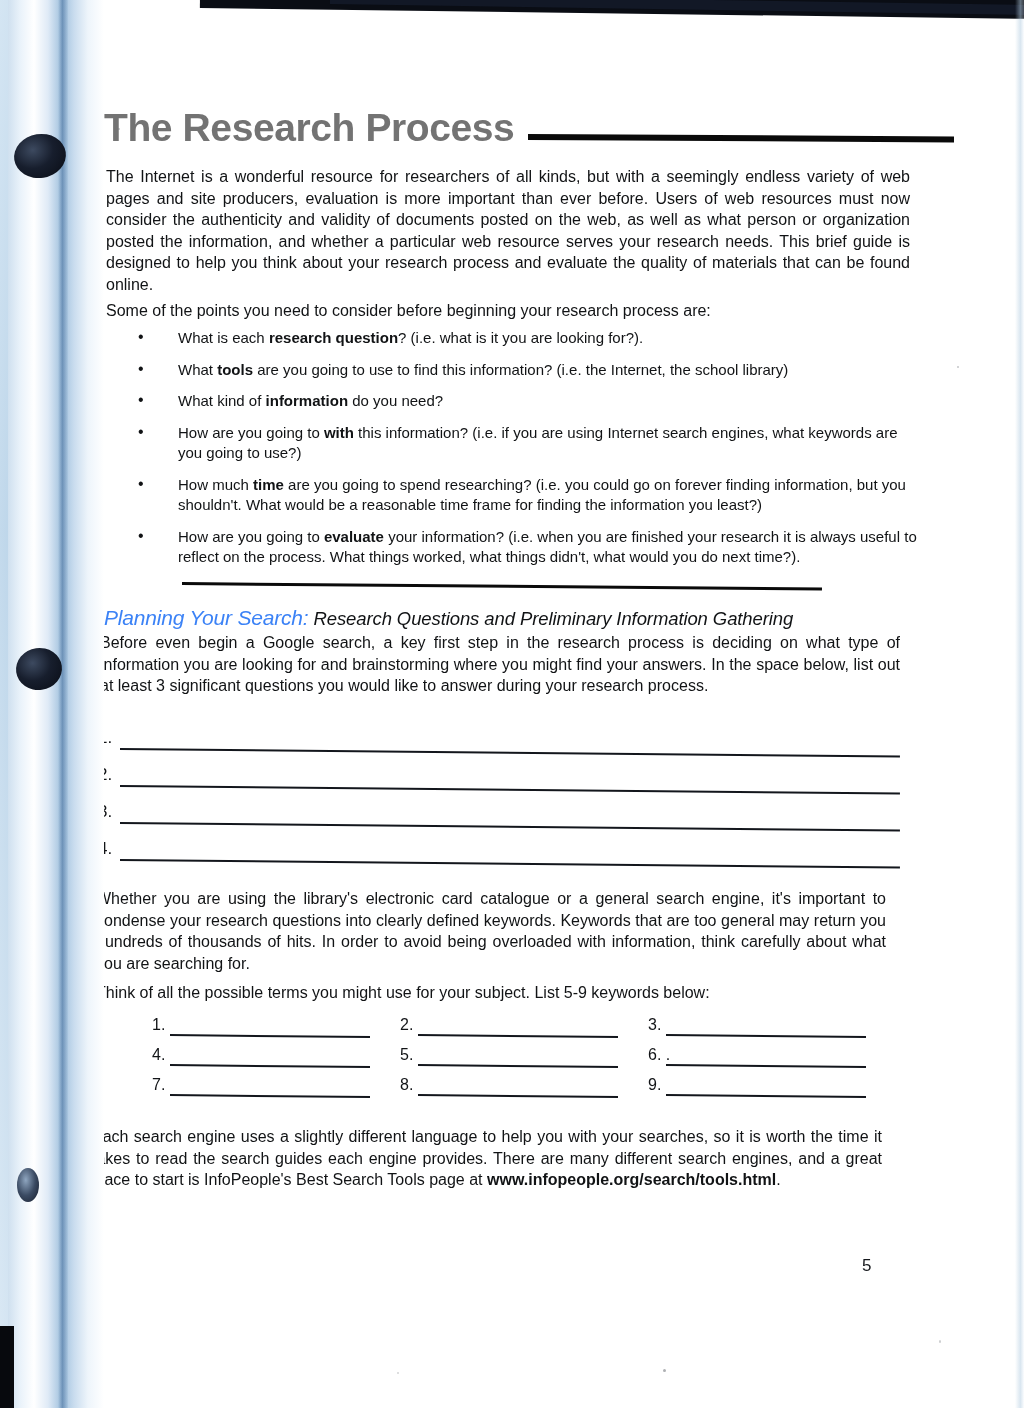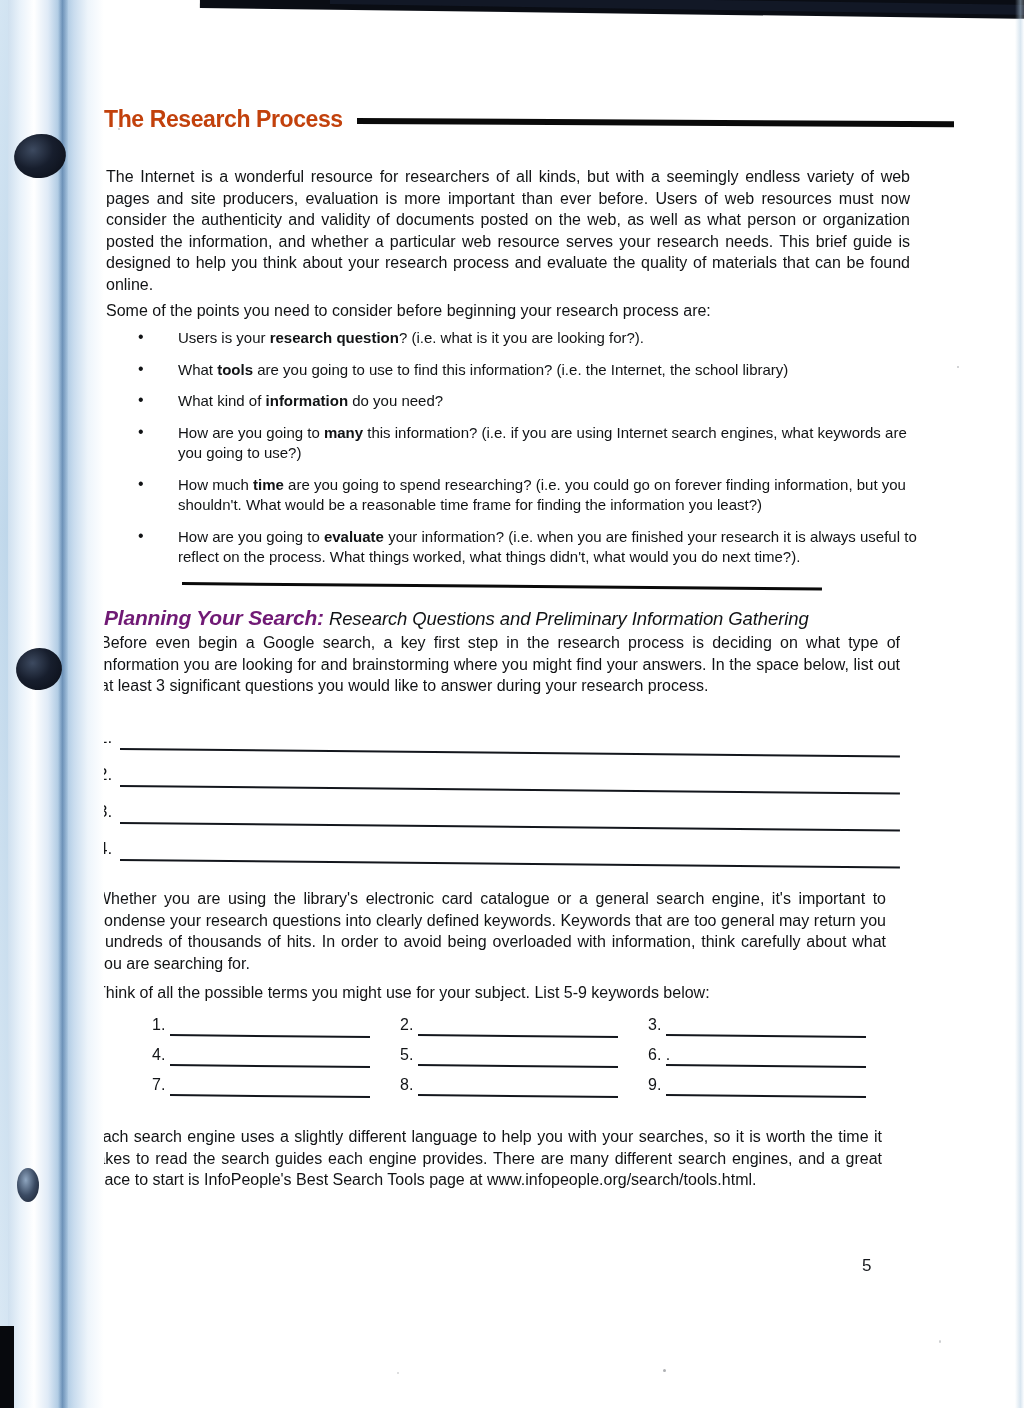--- a/index.html
+++ b/index.html
@@ -127,24 +127,24 @@
 
   .title-row {
     position: absolute;
     left: 104px;
     top: 108px;
     width: 850px;
     display: flex;
     align-items: flex-end;
   }
   .doc-title {
-    font-size: 23px;
+    font-size: 39px;
     font-weight: bold;
     letter-spacing: -0.4px;
-    color: #c2410c;
+    color: #737373;
     white-space: nowrap;
     line-height: 1;
   }
   .title-rule {
     flex: 1 1 auto;
     height: 6px;
     background: #0a0a0a;
     margin-left: 14px;
     margin-bottom: 7px;
     transform: rotate(0.32deg);
@@ -206,23 +206,23 @@
 
   .section-head {
     position: absolute;
     left: 104px;
     top: 606px;
     width: 800px;
     white-space: nowrap;
   }
   .section-head .lead {
     font-size: 21px;
-    font-weight: bold;
+    font-weight: normal;
     font-style: italic;
-    color: #701a75;
+    color: #3b82f6;
     letter-spacing: -0.2px;
   }
   .section-head .sub {
     font-size: 18.5px;
     font-style: italic;
     color: #111315;
     letter-spacing: -0.1px;
   }
 
   .planning-body { left: 100px; top: 632px; width: 800px; }
@@ -290,21 +290,21 @@
     height: 2px;
     background: #13161c;
     transform: rotate(0.6deg);
     transform-origin: left center;
   }
   .kwcol0 { left: 0px; }
   .kwcol1 { left: 248px; }
   .kwcol2 { left: 496px; }
 
   .each-engine { left: 92px; top: 1126px; width: 790px; }
-  .each-engine b { font-weight: normal; }
+  .each-engine b { font-weight: bold; }
 
   .page-number {
     position: absolute;
     left: 862px;
     top: 1256px;
     font-size: 17px;
     color: #15181c;
   }
 
   
@@ -327,30 +327,30 @@
       <div class="doc-title">The Research Process</div>
       <div class="title-rule"></div>
     </div>
 
     <p class="body intro">The Internet is a wonderful resource for researchers of all kinds, but with a seemingly endless variety of web pages and site producers, evaluation is more important than ever before. Users of web resources must now consider the authenticity and validity of documents posted on the web, as well as what person or organization posted the information, and whether a particular web resource serves your research needs. This brief guide is designed to help you think about your research process and evaluate the quality of materials that can be found online.</p>
 
     <p class="body left some-points">Some of the points you need to consider before beginning your research process are:</p>
 
     <ul class="points">
       <li>
-        <span>Users is your </span><b>research question</b><span>? (i.e. what is it you are looking for?).</span>
+        <span>What is each </span><b>research question</b><span>? (i.e. what is it you are looking for?).</span>
       </li>
       <li>
         <span>What </span><b>tools</b><span> are you going to use to find this information? (i.e. the Internet, the school library)</span>
       </li>
       <li>
         <span>What kind of </span><b>information</b><span> do you need?</span>
       </li>
       <li>
-        <span>How are you going to </span><b>many</b><span> this information? (i.e. if you are using Internet search engines, what keywords are you going to use?)</span>
+        <span>How are you going to </span><b>with</b><span> this information? (i.e. if you are using Internet search engines, what keywords are you going to use?)</span>
       </li>
       <li>
         <span>How much </span><b>time</b><span> are you going to spend researching? (i.e. you could go on forever finding information, but you shouldn't. What would be a reasonable time frame for finding the information you least?)</span>
       </li>
       <li>
         <span>How are you going to </span><b>evaluate</b><span> your information? (i.e. when you are finished your research it is always useful to reflect on the process. What things worked, what things didn't, what would you do next time?).</span>
       </li>
     </ul>
 
     <div class="section-rule"></div>

